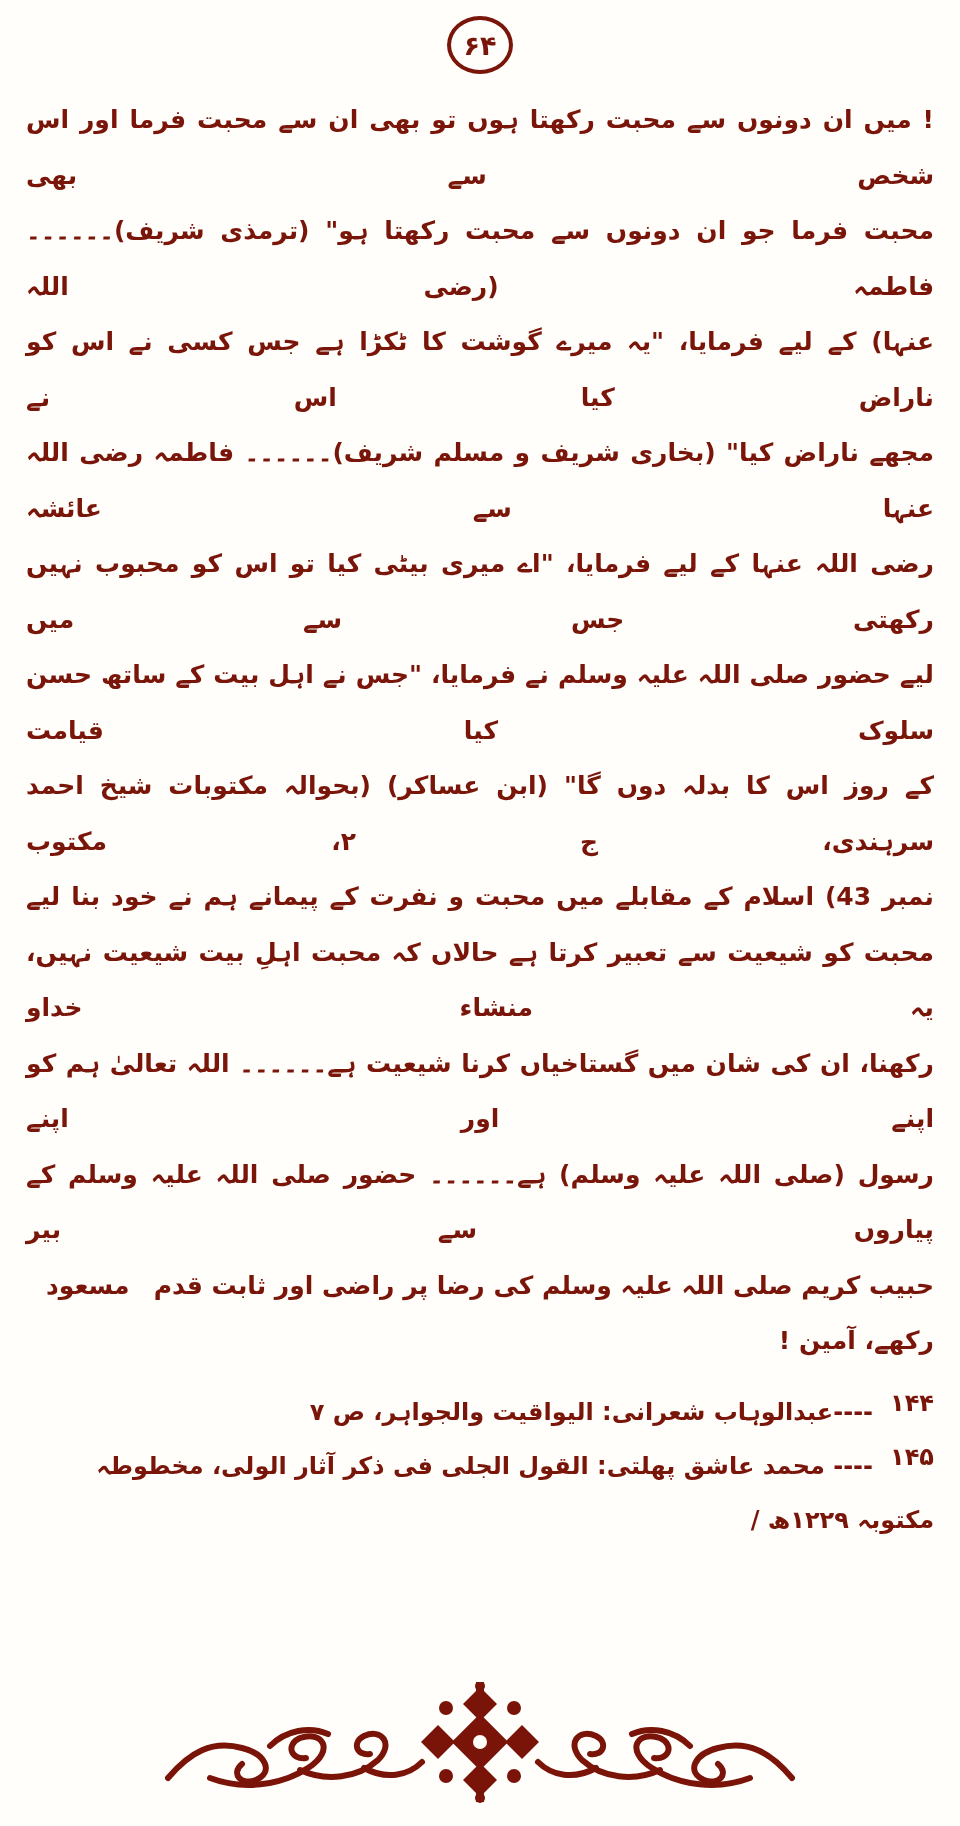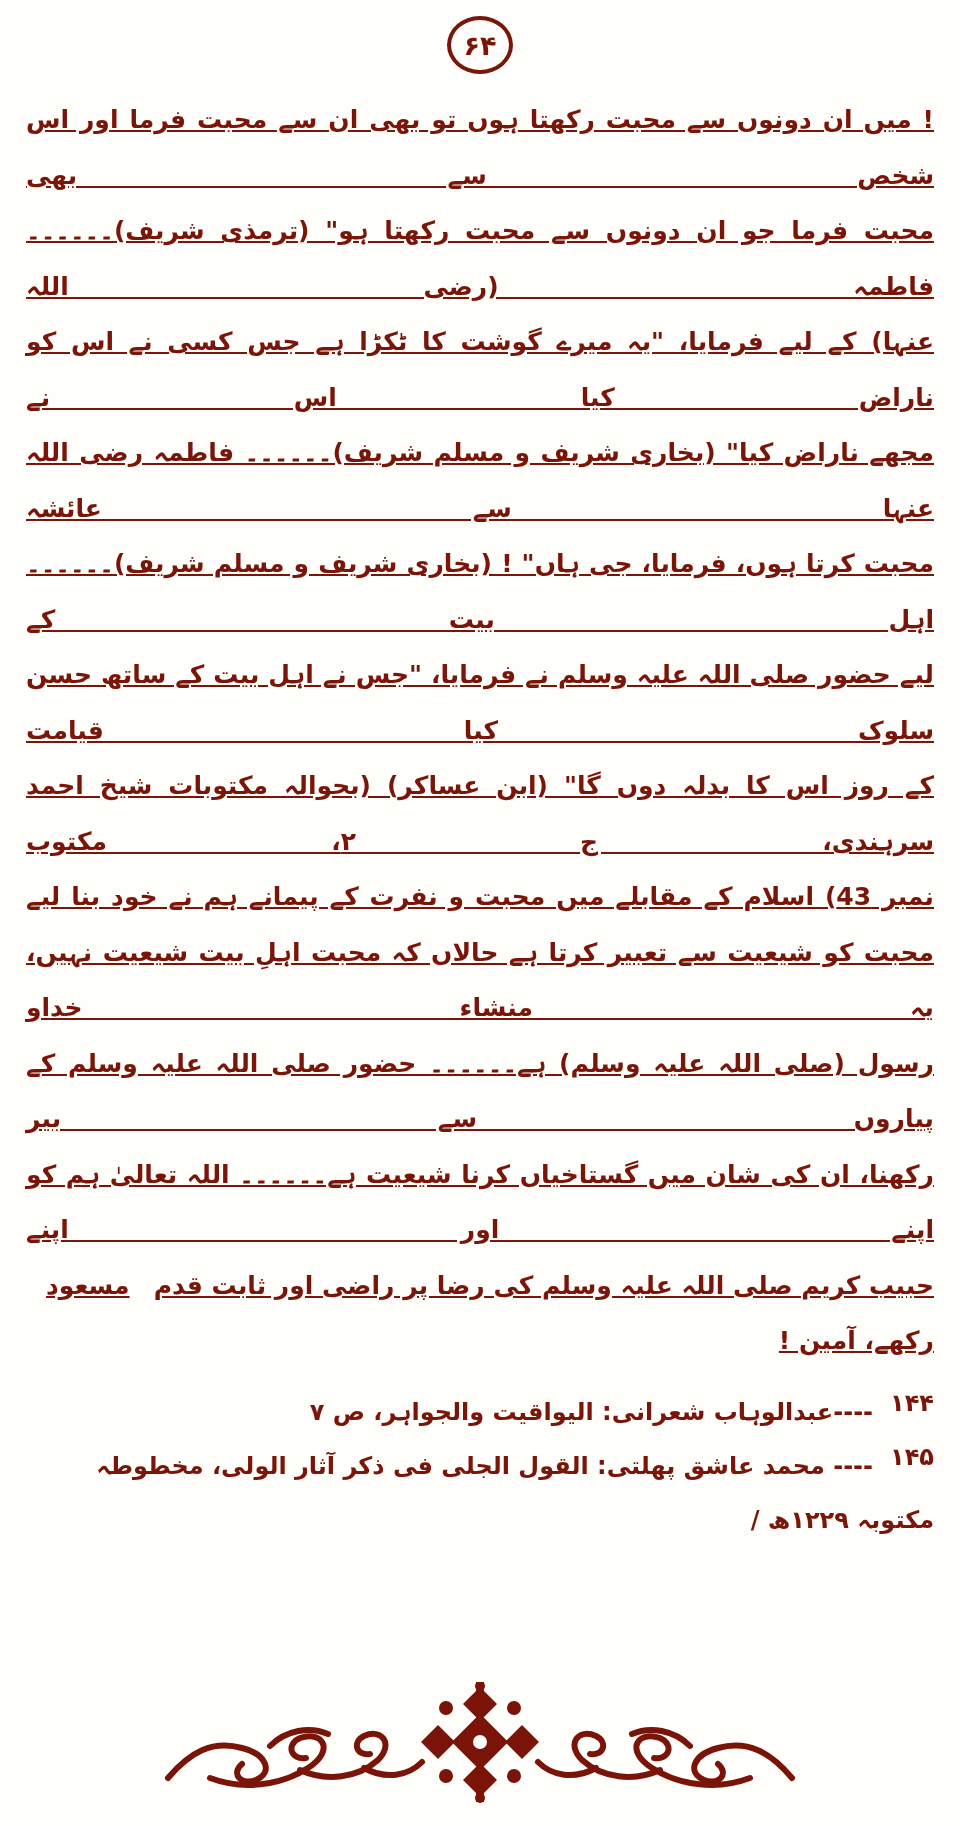--- a/index.html
+++ b/index.html
@@ -11,21 +11,21 @@
   }
   
   .pagenum-wrap { display:flex; justify-content:center; padding-top:16px; }
   .pagenum {
     min-width:50px; height:50px; padding:0 4px;
     border:4px solid #7a150a; border-radius:50%;
     display:flex; align-items:center; justify-content:center;
     font-size:27px; font-weight:bold;text-align:right;
   }
   
-  .body-block { margin:18px 26px 0 26px; direction:rtl;text-decoration:underline; }
+  .body-block { margin:18px 26px 0 26px; direction:rtl; }
   .body-line {
     font-size:25px; font-weight:bold; line-height:55.5px;
     text-align:justify; text-align-last:justify;
   }
   .body-last {
     display:flex; justify-content:space-between; align-items:baseline;
     direction:rtl; font-size:25px; font-weight:bold; line-height:55.5px;
   }
   .signature { margin-left:20px; }
   
@@ -48,27 +48,27 @@
     <div class="pagenum">
       <span>۶۴</span>
     </div>
   </div>
 
   <div class="body-block">
     <div class="body-line">! میں ان دونوں سے محبت رکھتا ہوں تو بھی ان سے محبت فرما اور اس شخص سے بھی</div>
     <div class="body-line">محبت فرما جو ان دونوں سے محبت رکھتا ہو" (ترمذی شریف)۔۔۔۔۔۔ فاطمہ (رضی اللہ</div>
     <div class="body-line">عنہا) کے لیے فرمایا، "یہ میرے گوشت کا ٹکڑا ہے جس کسی نے اس کو ناراض کیا اس نے</div>
     <div class="body-line">مجھے ناراض کیا" (بخاری شریف و مسلم شریف)۔۔۔۔۔۔ فاطمہ رضی اللہ عنہا سے عائشہ</div>
-    <div class="body-line">محبت کرتا ہوں، فرمایا، جی ہاں" ! (بخاری شریف و مسلم شریف)۔۔۔۔۔۔ اہل بیت کے</div>
+    <div class="body-line">رضی اللہ عنہا کے لیے فرمایا، "اے میری بیٹی کیا تو اس کو محبوب نہیں رکھتی جس سے میں</div>
     <div class="body-line">لیے حضور صلی اللہ علیہ وسلم نے فرمایا، "جس نے اہل بیت کے ساتھ حسن سلوک کیا قیامت</div>
     <div class="body-line">کے روز اس کا بدلہ دوں گا" (ابن عساکر) (بحوالہ مکتوبات شیخ احمد سرہندی، ج ۲، مکتوب</div>
     <div class="body-line">نمبر 43) اسلام کے مقابلے میں محبت و نفرت کے پیمانے ہم نے خود بنا لیے</div>
     <div class="body-line">محبت کو شیعیت سے تعبیر کرتا ہے حالاں کہ محبت اہلِ بیت شیعیت نہیں، یہ منشاء خداو</div>
+    <div class="body-line">رکھنا، ان کی شان میں گستاخیاں کرنا شیعیت ہے۔۔۔۔۔۔ اللہ تعالیٰ ہم کو اپنے اور اپنے</div>
     <div class="body-line">رسول (صلی اللہ علیہ وسلم) ہے۔۔۔۔۔۔ حضور صلی اللہ علیہ وسلم کے پیاروں سے بیر</div>
-    <div class="body-line">رکھنا، ان کی شان میں گستاخیاں کرنا شیعیت ہے۔۔۔۔۔۔ اللہ تعالیٰ ہم کو اپنے اور اپنے</div>
     <div class="body-last">
       <span>حبیب کریم صلی اللہ علیہ وسلم کی رضا پر راضی اور ثابت قدم رکھے، آمین !</span>
       <span class="signature">مسعود</span>
     </div>
   </div>
 
   <div class="footnotes">
     <div class="fn-row">
       <span class="fn-num">۱۴۴</span><span class="fn-dashes">----</span><span>عبدالوہاب شعرانی: الیواقیت والجواہر، ص ۷</span>
     </div>

